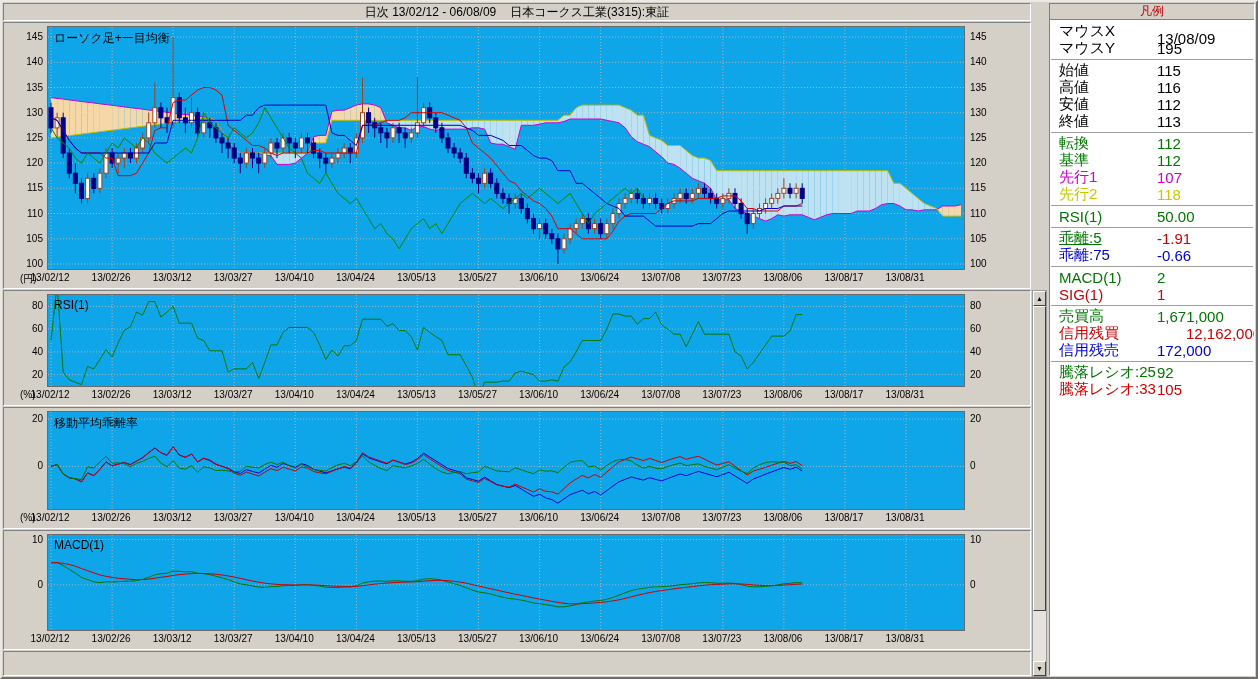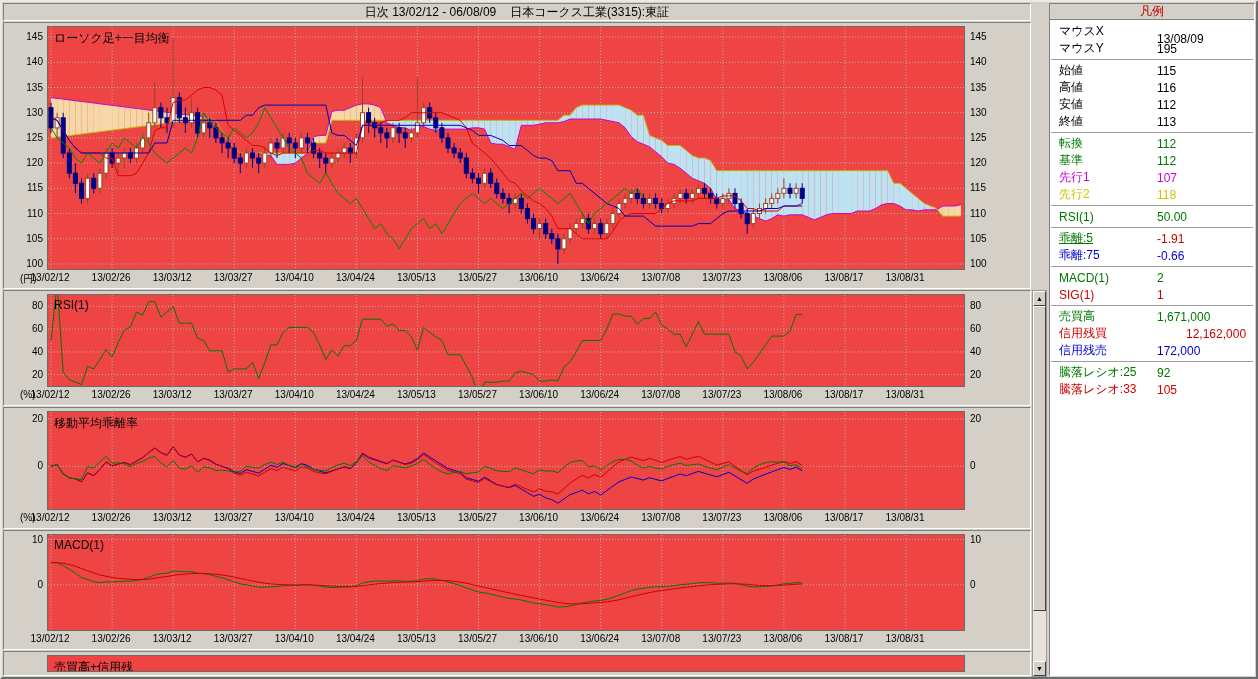--- a/index.html
+++ b/index.html
@@ -12,39 +12,39 @@
 #panel-main{height:267px}
 #panel-rsi{height:116px}
 #panel-dev{height:122px}
 #panel-macd{height:120px}
 #panel-vol{flex:1;overflow:hidden}
 .pgrid{display:grid;width:100%;height:100%;grid-template-columns:40px 1fr 62px;grid-template-rows:1fr 15px}
 .pgrid.noaxis{grid-template-rows:1fr}
 .yaxis{position:relative;font-size:10px}
 .yaxis.left{grid-column:1;grid-row:1}
 .yaxis.right{grid-column:3;grid-row:1}
-.plot{grid-column:2;grid-row:1;position:relative;background:#ef4444;border:1px solid #6a6a6a;overflow:hidden}
+.plot{grid-column:2;grid-row:1;position:relative;background:#0ea5e9;border:1px solid #6a6a6a;overflow:hidden}
 .plot svg{position:absolute;left:0;top:0;display:block}
 .plot-label{position:absolute;left:6px;top:3px;z-index:5;font-size:12px;color:#000;white-space:nowrap}
 .xaxis{grid-column:2;grid-row:2;position:relative;font-size:10px}
 .corner{grid-column:1;grid-row:2;font-size:10px;padding-left:13px;padding-top:2px}
 .cornr{grid-column:3;grid-row:2}
 .ytick{position:absolute;right:4px;white-space:nowrap}
 .yaxis.right .ytick{right:auto;left:5px}
 .xtick{position:absolute;top:2px;transform:translateX(-50%);white-space:nowrap}
 .scrollcol{width:16px;flex:none;display:flex;flex-direction:column}
 .scroll-spacer{height:288px;flex:none}
 .scrollbar{flex:1;display:flex;flex-direction:column;background:#ece9e4;border:1px solid #9a9a9a;margin-right:1px}
 .sb-btn{height:15px;flex:none;background:#d4d0c8;border:1px solid;border-color:#ffffff #404040 #404040 #ffffff;display:flex;align-items:center;justify-content:center;font-size:7px;line-height:7px;color:#000;cursor:default}
 .sb-track{flex:1;position:relative;background:#e7e3dc}
 .sb-thumb{position:absolute;left:0;top:0;width:100%;height:86%;background:#d4d0c8;border:1px solid;border-color:#ffffff #404040 #404040 #ffffff}
 .legend{flex:1;margin:1px;border:1px solid;border-color:#808080 #ffffff #ffffff #808080;background:#ffffff;display:flex;flex-direction:column;overflow:hidden}
 .legend-header{height:16px;flex:none;background:#d4d0c8;border-bottom:1px solid #808080;color:#bb0000;text-align:center;font-size:12px;line-height:15px}
 .legend-rows{padding:3px 0}
-.legend-row{display:flex;height:17px;align-items:center;padding:0 9px;font-size:12px}
+.legend-row{display:flex;height:17px;align-items:center;padding:0 9px;font-size:15px}
 .legend-row .lbl{width:98px;flex:none;white-space:nowrap}
 .legend-row .val{white-space:nowrap}
 .legend-sep{border-top:1px solid #9f9f9f;margin:2px 1px}
 </style>
 </head>
 <body>
 
 <div class="window">
 
   <div class="left-col">
@@ -713,23 +713,20 @@
             <div class="xtick" style="left: 796.96px;">13/08/17</div>
             <div class="xtick" style="left: 858.034px;">13/08/31</div>
           </div>
         <div class="cornr"></div>
       </div>
     </div>
 
     <div class="panel" id="panel-vol">
       <div class="pgrid noaxis">
         <div class="yaxis left"></div>
-        <div class="plot">
-          <div class="plot-label">売買高+信用残</div>
-        </div>
         <div class="yaxis right"></div>
       </div>
     </div>
   </div>
 
   <div class="scrollcol">
     <div class="scroll-spacer"></div>
     <div class="scrollbar">
       <div class="sb-btn">
           <span>▲</span>

